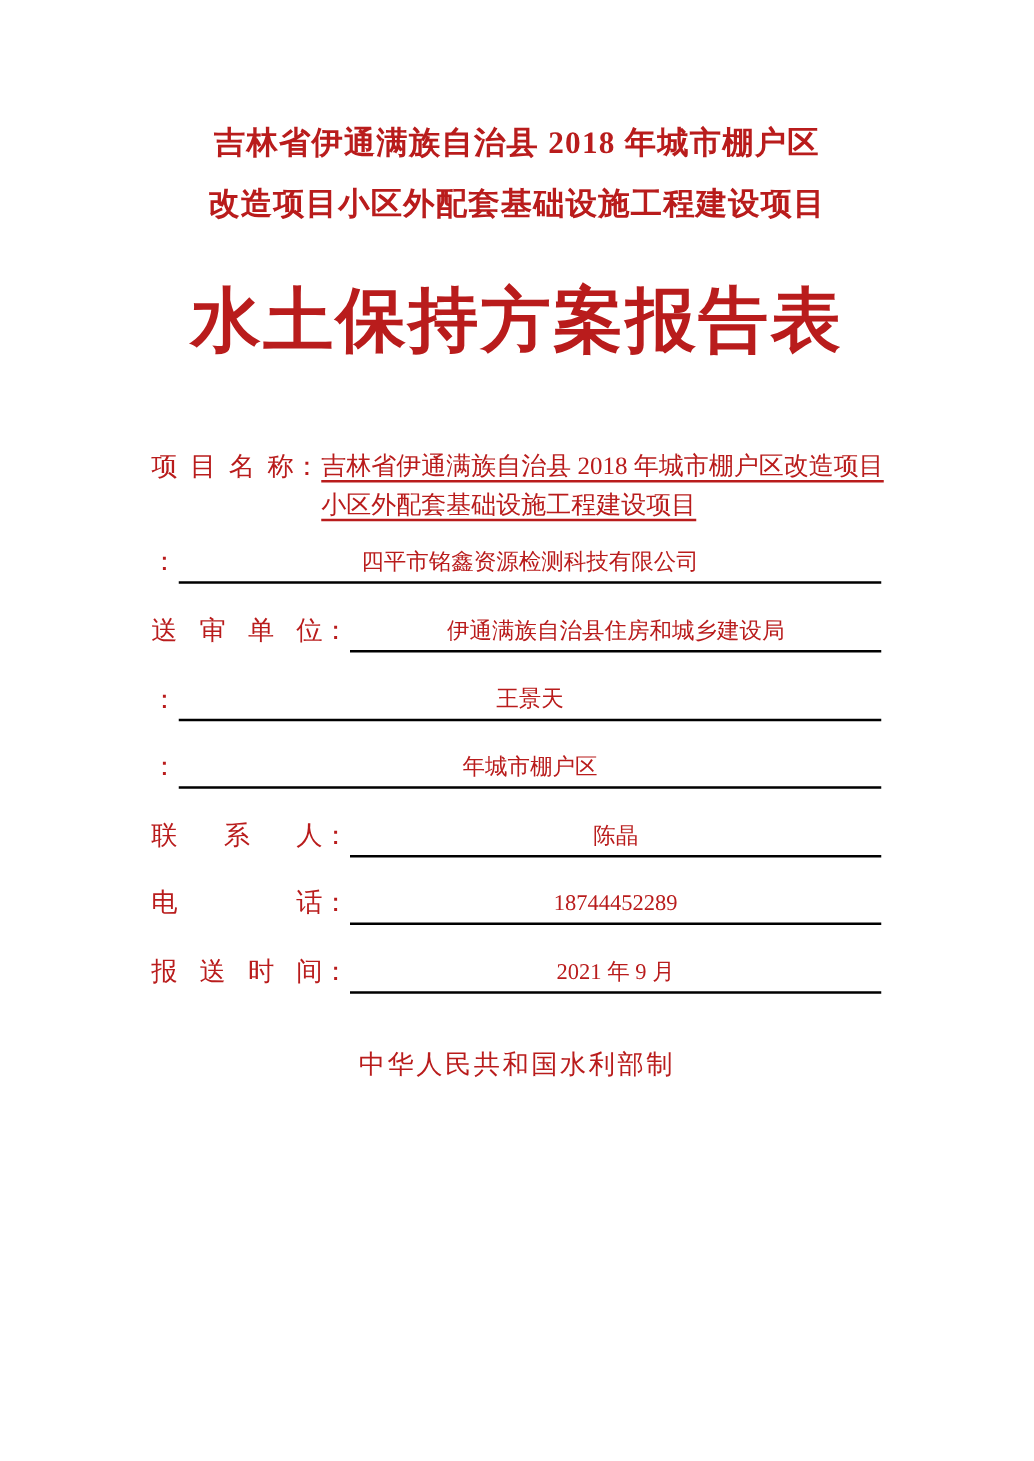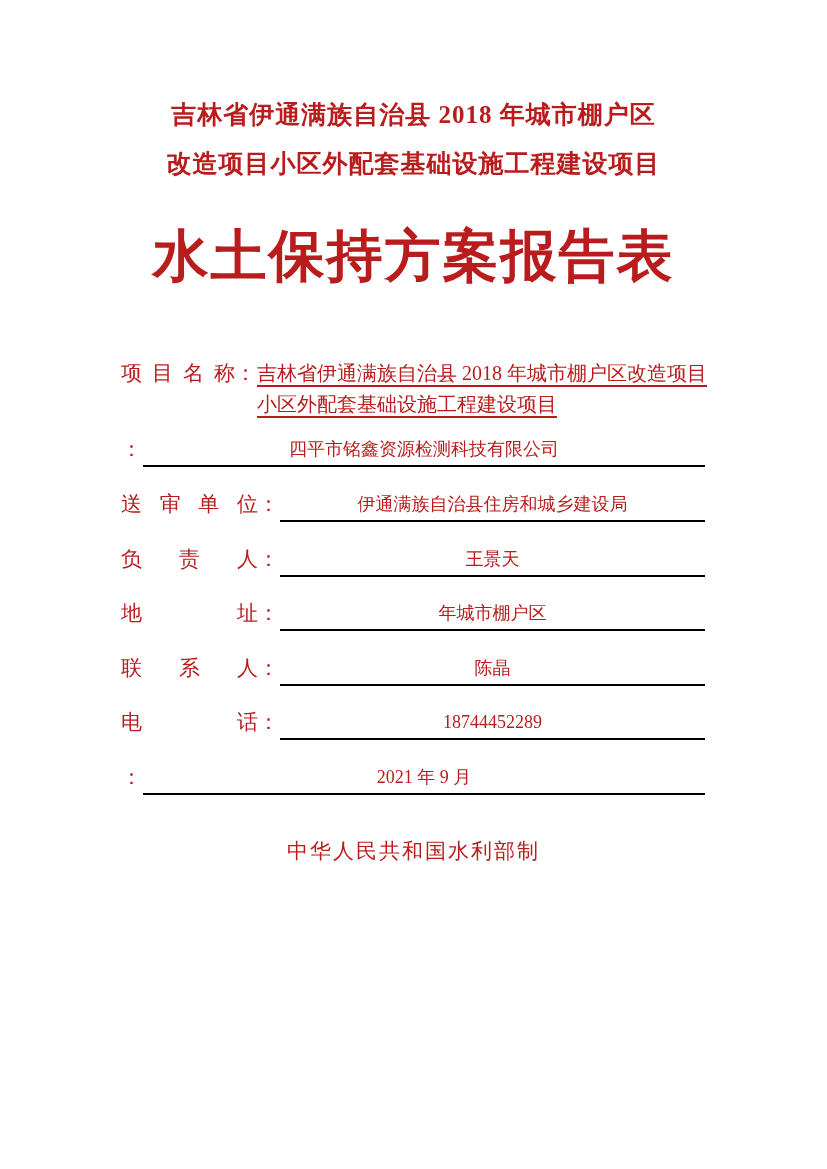--- a/index.html
+++ b/index.html
@@ -136,43 +136,42 @@
     <span class="fvalue">四平市铭鑫资源检测科技有限公司</span>
   </div>
 
   <div class="form-row" style="top:491px">
     <span class="flabel">送审单位</span>
     <span class="fcolon">：</span>
     <span class="fvalue">伊通满族自治县住房和城乡建设局</span>
   </div>
 
   <div class="form-row" style="top:546px">
-    <span class="flabel">负责人</span>
     <span class="fcolon">：</span>
     <span class="fvalue">王景天</span>
   </div>
 
   <div class="form-row" style="top:600px">
-    <span class="flabel">地址</span>
     <span class="fcolon">：</span>
     <span class="fvalue">年城市棚户区</span>
   </div>
 
   <div class="form-row" style="top:655px">
     <span class="flabel">联系人</span>
     <span class="fcolon">：</span>
     <span class="fvalue">陈晶</span>
   </div>
 
   <div class="form-row" style="top:709px">
     <span class="flabel">电话</span>
     <span class="fcolon">：</span>
     <span class="fvalue">18744452289</span>
   </div>
 
   <div class="form-row" style="top:764px">
+    <span class="flabel">报送时间</span>
     <span class="fcolon">：</span>
     <span class="fvalue">2021 年 9 月</span>
   </div>
 
   <div class="page-footer">中华人民共和国水利部制</div>
 
 </div>
 
 </body></html>

